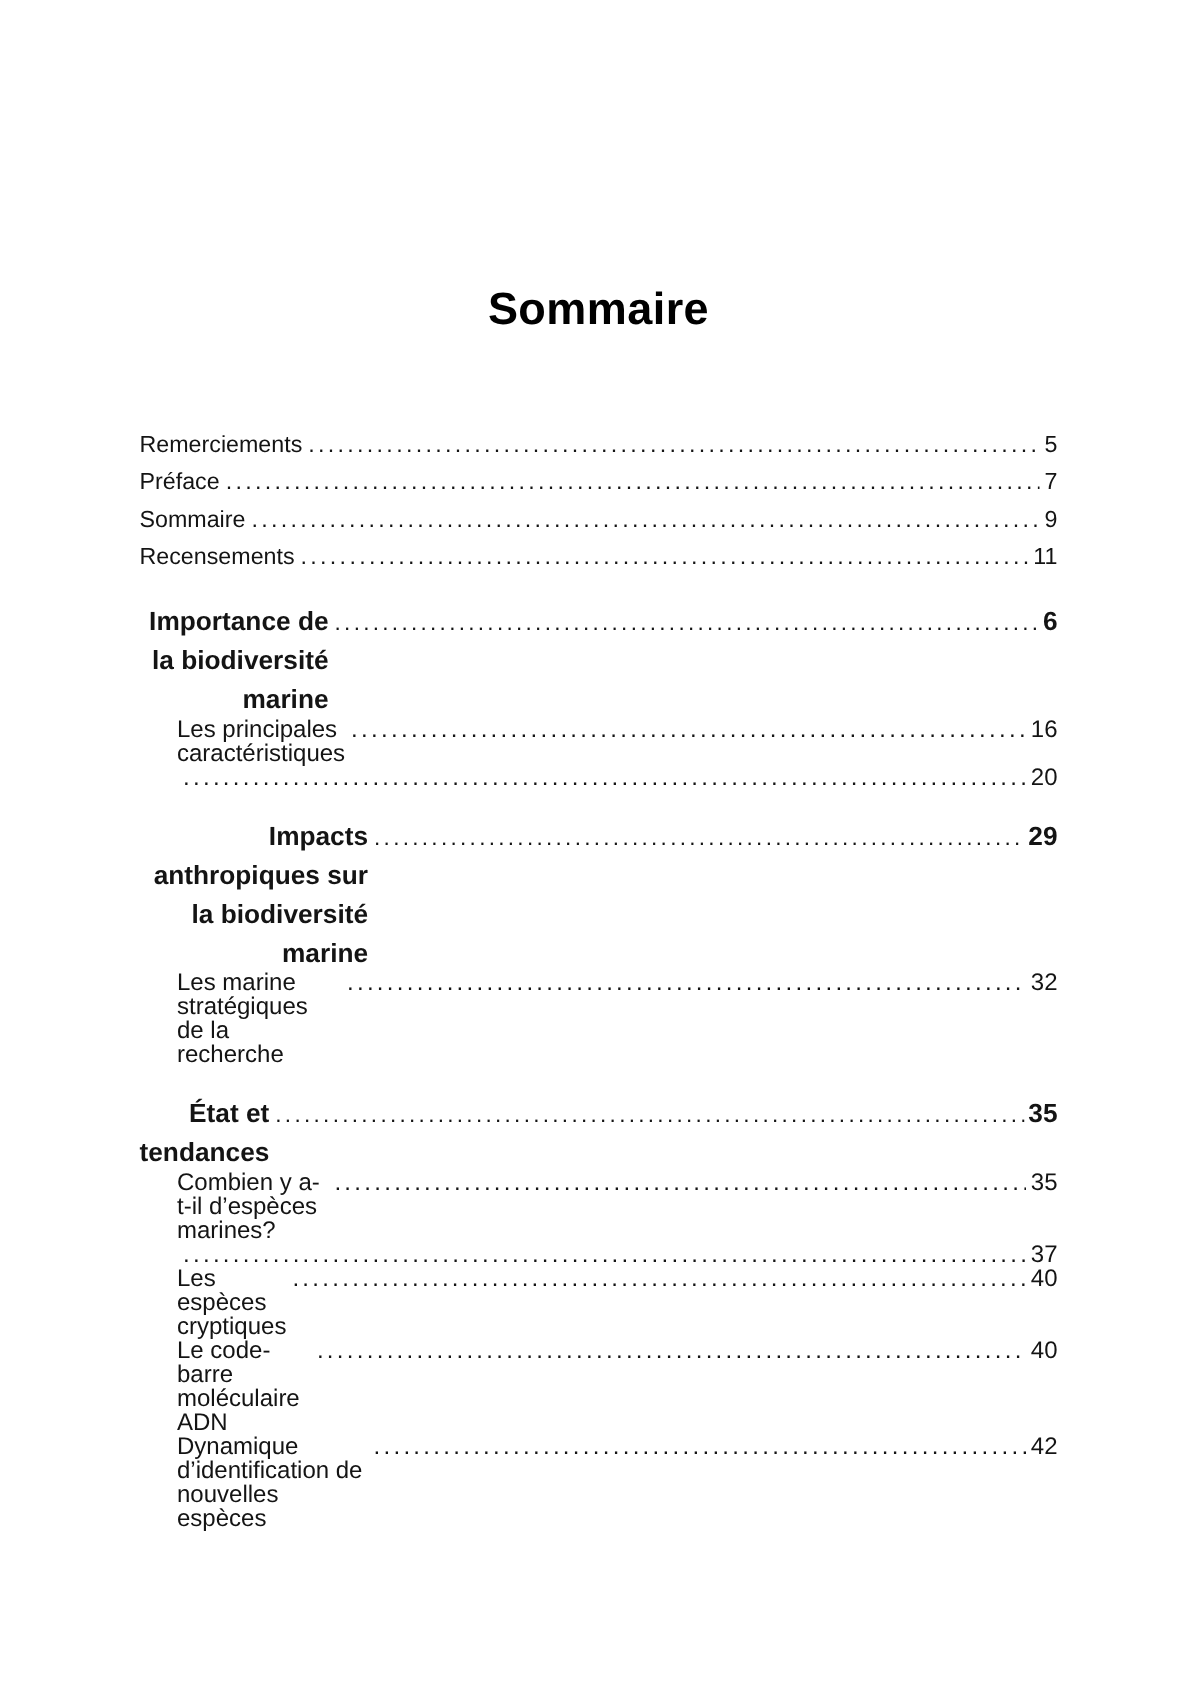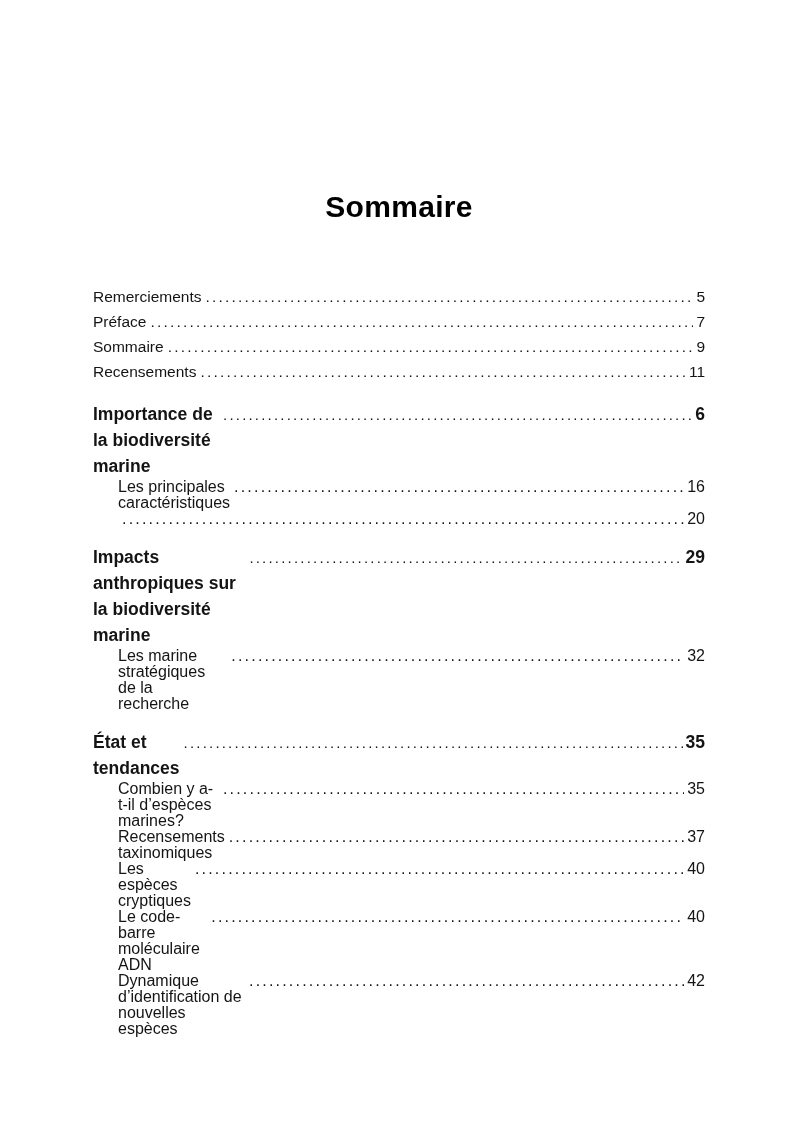--- a/index.html
+++ b/index.html
@@ -58,20 +58,21 @@
   }
   .toc-row.front {
     font-size: 15.5px;
     line-height: 25px;
     font-weight: 400;
   }
   .toc-row.heading {
     font-size: 17.5px;
     line-height: 26px;
     font-weight: 700;
+    text-align: right;
   }
   .toc-row.heading .toc-dots {
     font-size: 15px;
   }
   .toc-row.sub {
     font-size: 16px;
     line-height: 16px;
     font-weight: 400;
     padding-left: 25px;
   }
@@ -137,21 +138,20 @@
           <span class="toc-label">État et tendances</span>
           <span class="toc-dots"></span>
           <span class="toc-page">35</span>
         </div>
         <div class="toc-row sub">
           <span class="toc-label">Combien y a-t-il d’espèces marines?</span>
           <span class="toc-dots"></span>
           <span class="toc-page">35</span>
         </div>
         <div class="toc-row sub">
-          <span class="toc-label">Recensements taxinomiques</span>
           <span class="toc-dots"></span>
           <span class="toc-page">37</span>
         </div>
         <div class="toc-row sub">
           <span class="toc-label">Les espèces cryptiques</span>
           <span class="toc-dots"></span>
           <span class="toc-page">40</span>
         </div>
         <div class="toc-row sub">
           <span class="toc-label">Le code-barre moléculaire ADN</span>

